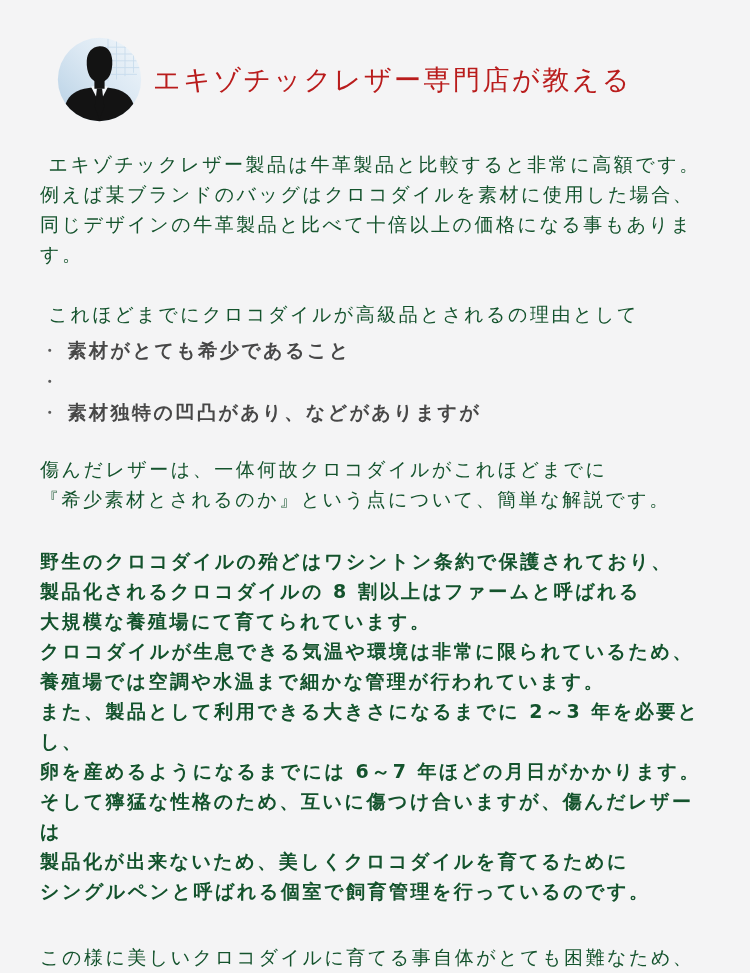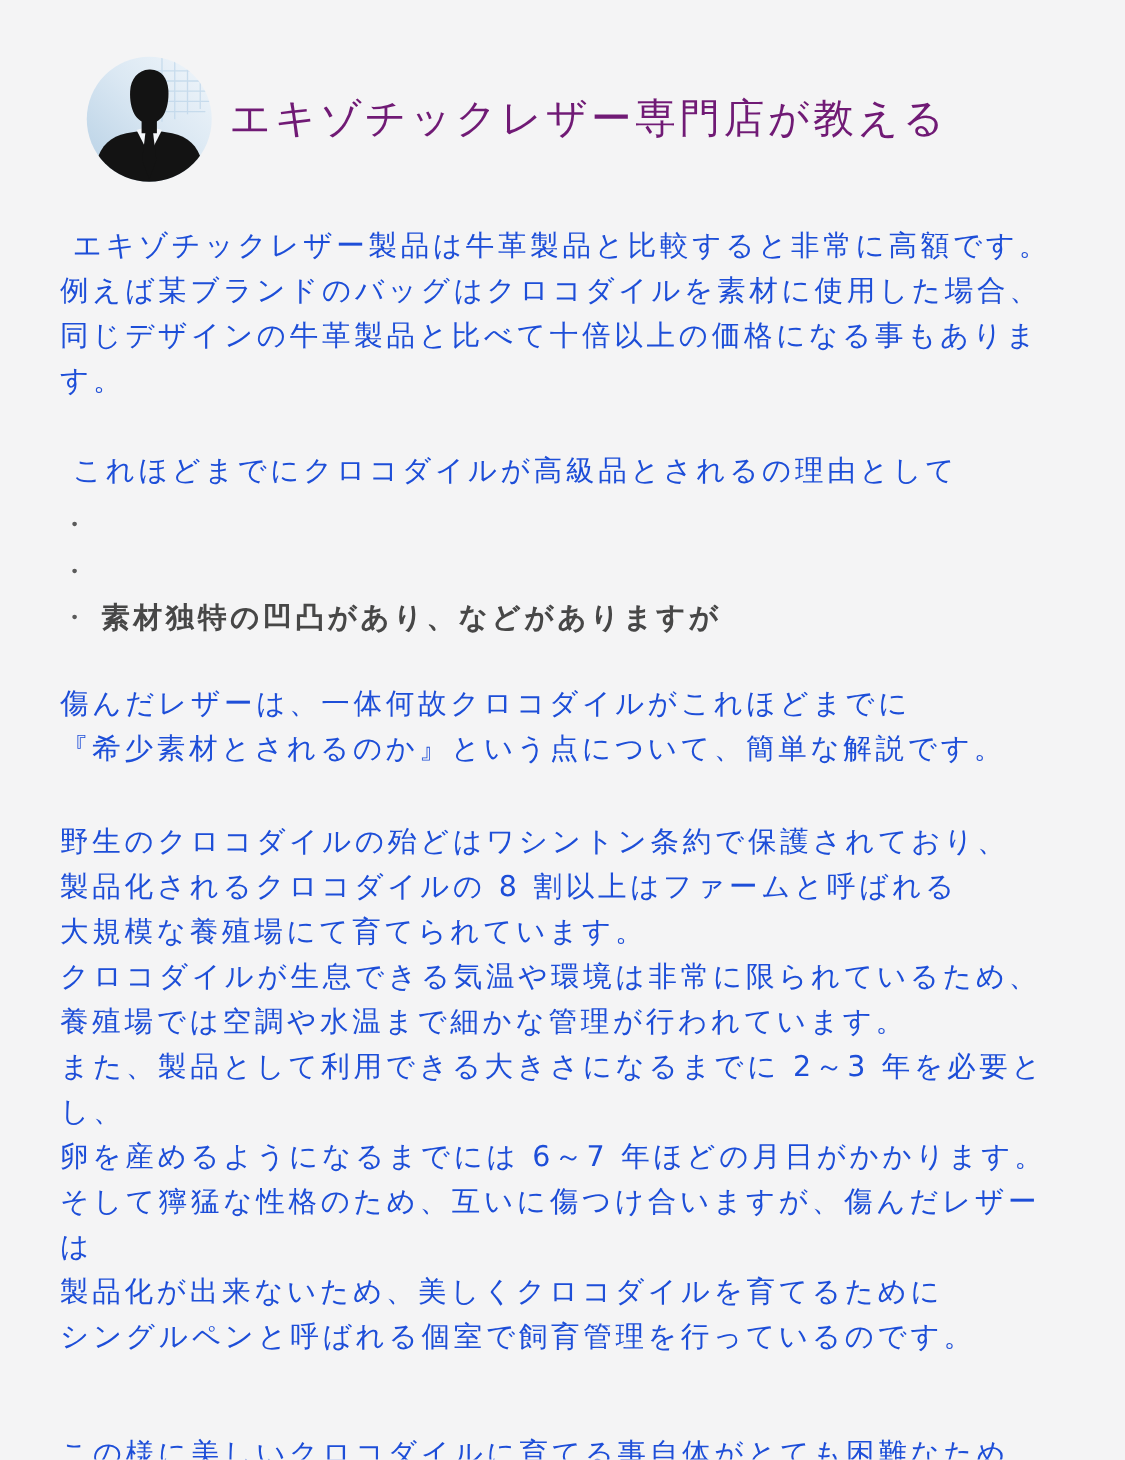--- a/index.html
+++ b/index.html
@@ -30,30 +30,30 @@
     flex: 0 0 auto;
   }
   .avatar svg { display: block; }
   .title {
     margin: 0 0 0 11px;
     font-family: "DejaVu Serif", "Liberation Serif", serif;
     font-weight: 500;
     font-size: 27px;
     line-height: 36px;
     letter-spacing: 2.5px;
-    color: #701a75;
+    color: #b91c1c;
   }
   .title-line { display: block; }
   .p {
     margin: 0 0 30px 0;
     font-size: 19px;
     line-height: 30px;
     letter-spacing: 2.5px;
     white-space: pre-wrap;
-    color: #1d4ed8;
+    color: #14532d;
   }
   .p2 { margin-bottom: 4px; }
   .bullets {
     list-style: none;
     margin: 0 0 26px 0;
     padding: 2px 0 0 0;
   }
   .bullets li {
     display: flex;
     align-items: baseline;
@@ -63,21 +63,21 @@
     font-weight: 700;
     color: #474747;
   }
   .bullet-marker {
     font-weight: 400;
     color: #5a5a5a;
     margin-right: 6px;
     flex: 0 0 auto;
   }
   .p3 { margin-bottom: 32px; }
-  .p4 { margin-bottom: 48px; }
+  .p4 { margin-bottom: 36px; font-weight: bold; }
   .p5 { margin-bottom: 0; }
 </style>
 </head>
 <body>
 
 <div class="container">
 
   <header class="header">
     <div class="avatar">
       <svg viewBox="0 0 100 100" width="85" height="85" aria-hidden="true">
@@ -112,20 +112,21 @@
 
   <p class="p p1"> エキゾチックレザー製品は牛革製品と比較すると非常に高額です。
 例えば某ブランドのバッグはクロコダイルを素材に使用した場合、
 同じデザインの牛革製品と比べて十倍以上の価格になる事もあります。</p>
 
   <p class="p p2"> これほどまでにクロコダイルが高級品とされるの理由として</p>
 
   <ul class="bullets">
     <li>
       <span class="bullet-marker">・</span>
+      <span class="bullet-text">素材がとても希少であること</span>
     </li>
     <li>
       <span class="bullet-marker">・</span>
     </li>
     <li>
       <span class="bullet-marker">・</span>
       <span class="bullet-text">素材独特の凹凸があり、などがありますが</span>
     </li>
   </ul>
 

